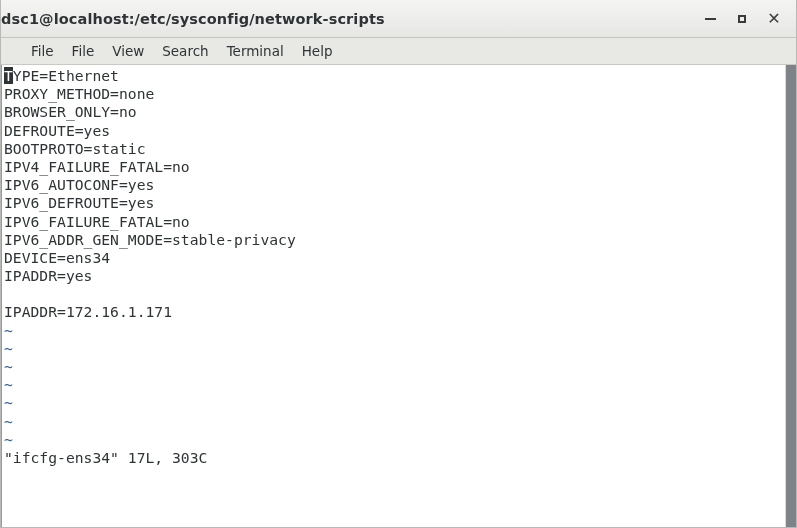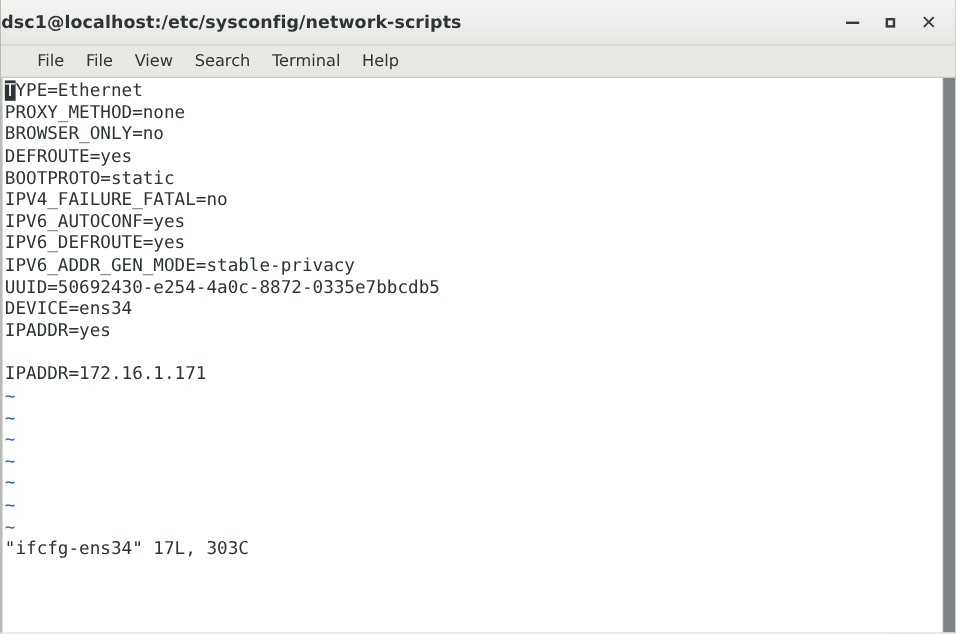--- a/index.html
+++ b/index.html
@@ -172,22 +172,22 @@
     <div class="term-screen" id="term-screen">
       <div class="line"><span class="cursor">T</span><span>YPE=Ethernet</span></div>
       <div id="line-host">
           <div class="line">PROXY_METHOD=none</div>
           <div class="line">BROWSER_ONLY=no</div>
           <div class="line">DEFROUTE=yes</div>
           <div class="line">BOOTPROTO=static</div>
           <div class="line">IPV4_FAILURE_FATAL=no</div>
           <div class="line">IPV6_AUTOCONF=yes</div>
           <div class="line">IPV6_DEFROUTE=yes</div>
+          <div class="line">IPV6_FAILURE_FATAL=no</div>
           <div class="line">IPV6_ADDR_GEN_MODE=stable-privacy</div>
-          <div class="line">UUID=50692430-e254-4a0c-8872-0335e7bbcdb5</div>
           <div class="line">DEVICE=ens34</div>
           <div class="line">IPADDR=yes</div>
           <div class="line">&nbsp;</div>
           <div class="line">IPADDR=172.16.1.171</div>
         </div>
       <div id="tilde-host">
           <div class="line tilde">~</div>
           <div class="line tilde">~</div>
           <div class="line tilde">~</div>
           <div class="line tilde">~</div>

